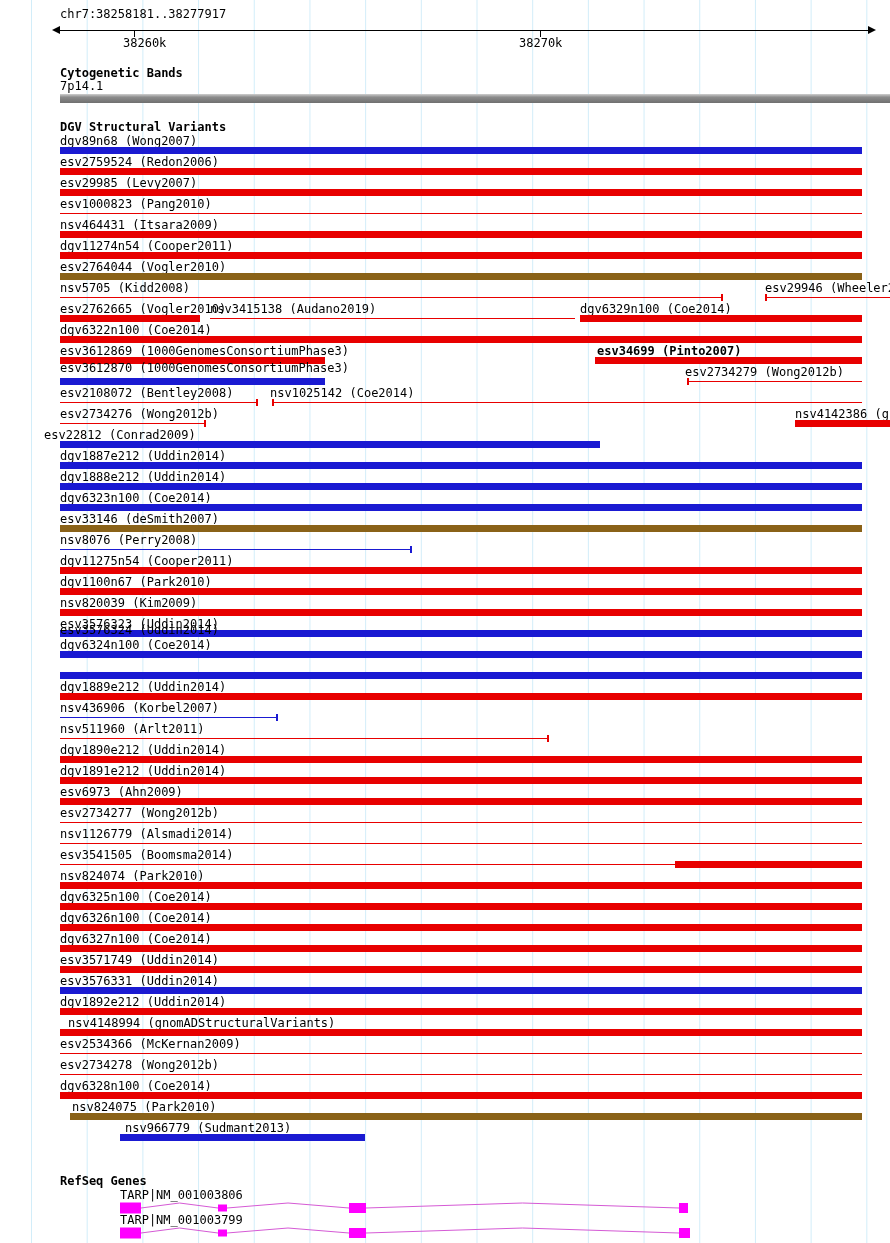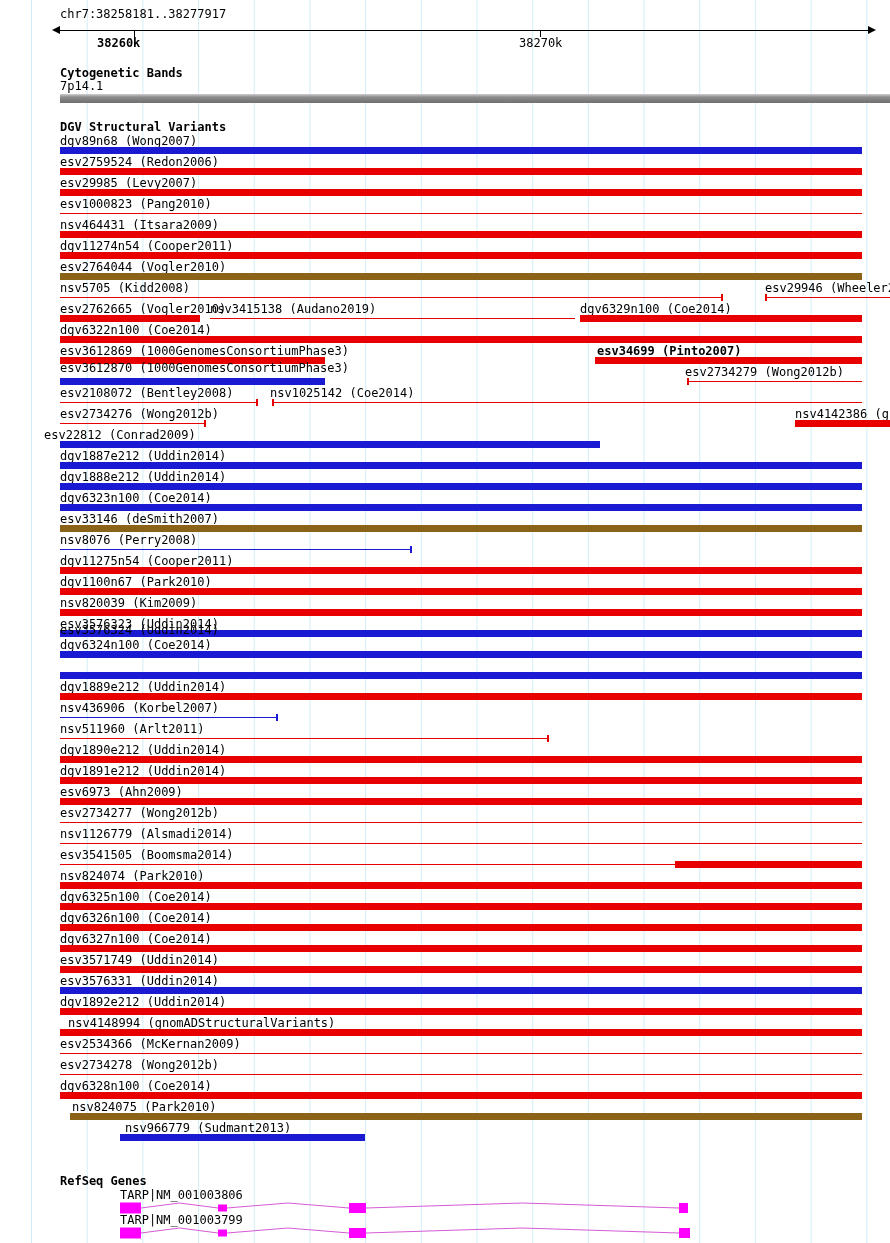--- a/index.html
+++ b/index.html
@@ -34,21 +34,21 @@
   <div class="arrow-right"></div>
 
   <div class="txt bold" style="left:60px;top:67px;">Cytogenetic Bands</div>
   <div class="txt" style="left:60px;top:80px;">7p14.1</div>
   <div class="cytoband-bar"></div>
 
   <div class="txt bold" style="left:60px;top:121px;">DGV Structural Variants</div>
 
   <div class="txt bold" style="left:60px;top:1175px;">RefSeq Genes</div>
 <div class="vtick" style="left: 134px; top: 30px;"></div>
-    <div class="txt" style="left: 97px; top: 37px; font-weight: bold;">38260k</div>
+    <div class="txt" style="left: 123px; top: 37px;">38260k</div>
     <div class="vtick" style="left: 540px; top: 30px;"></div>
     <div class="txt" style="left: 519px; top: 37px;">38270k</div>
     <div class="txt" style="left: 60px; top: 135px;">dgv89n68 (Wong2007)</div>
     <div class="bar" style="left: 60px; top: 147px; width: 802px; height: 7px; background: rgb(26, 26, 210);"></div>
     <div class="txt" style="left: 60px; top: 156px;">esv2759524 (Redon2006)</div>
     <div class="bar" style="left: 60px; top: 168px; width: 802px; height: 7px; background: rgb(232, 0, 0);"></div>
     <div class="txt" style="left: 60px; top: 177px;">esv29985 (Levy2007)</div>
     <div class="bar" style="left: 60px; top: 189px; width: 802px; height: 7px; background: rgb(232, 0, 0);"></div>
     <div class="txt" style="left: 60px; top: 198px;">esv1000823 (Pang2010)</div>
     <div class="bar" style="left: 60px; top: 213px; width: 802px; height: 1px; background: rgb(232, 0, 0);"></div>

